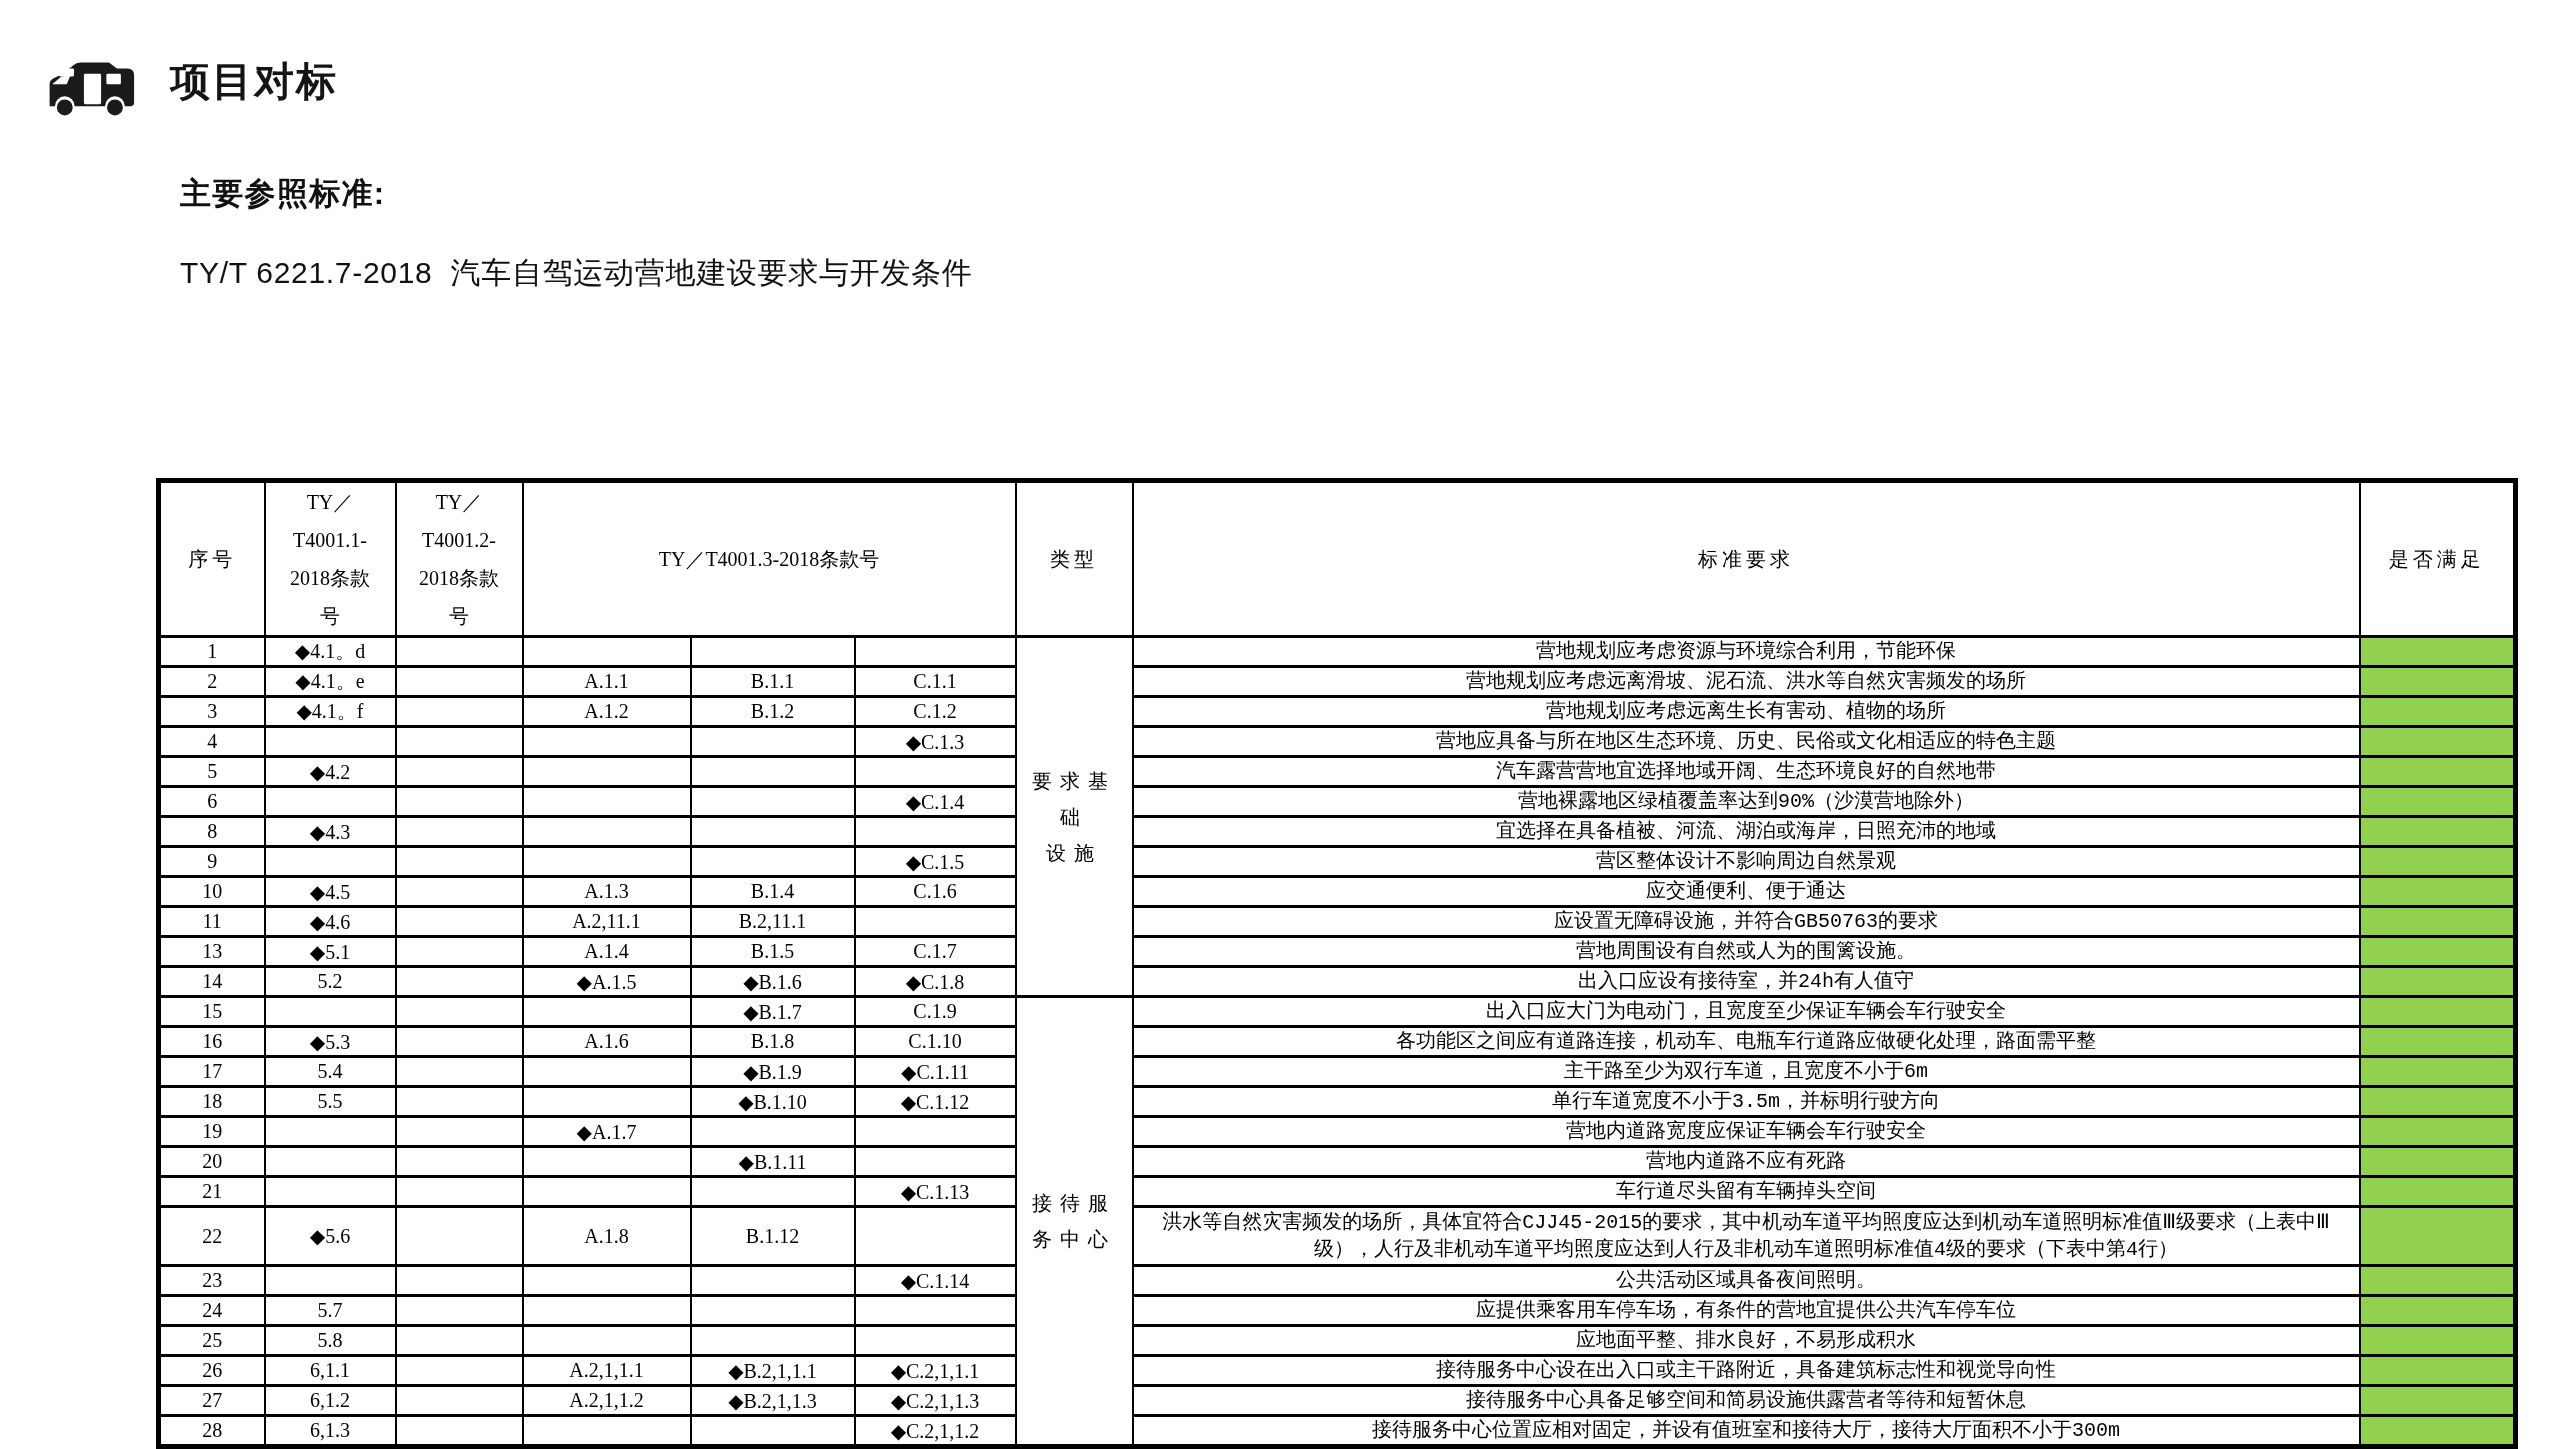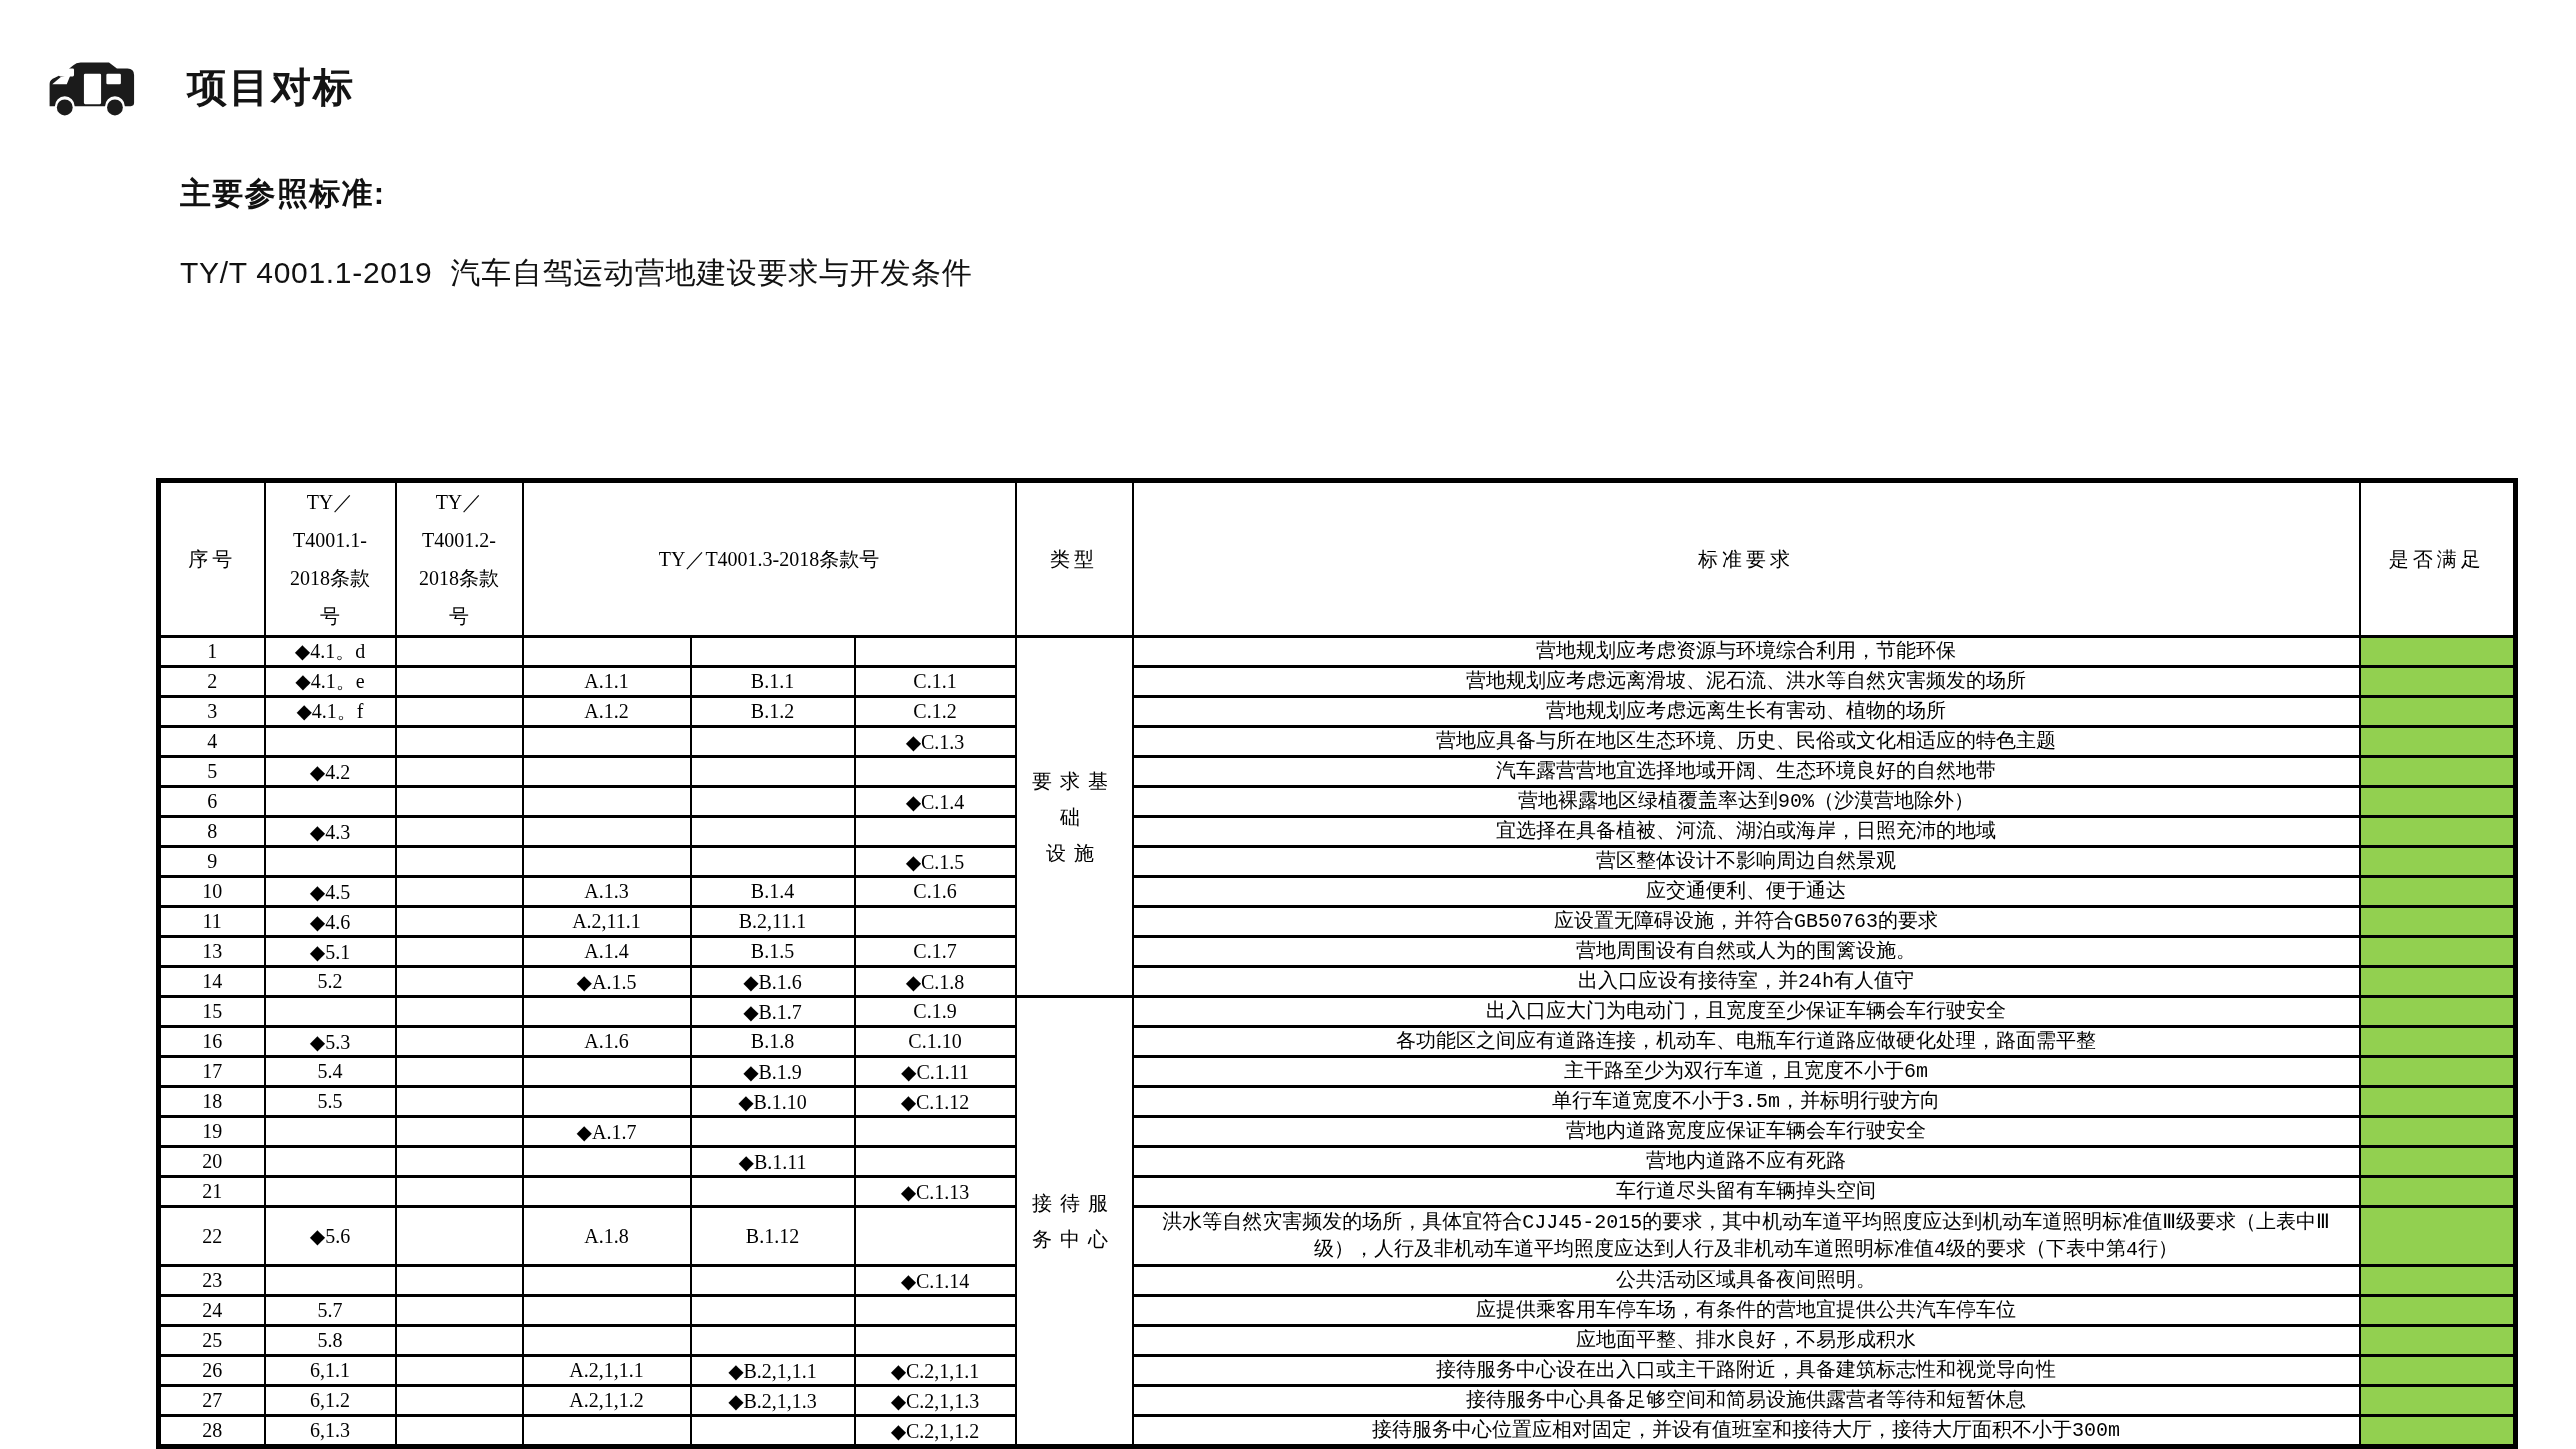--- a/index.html
+++ b/index.html
@@ -6,21 +6,21 @@
   html,body { background:#ffffff; }
   body {
     position:relative;
     width:2576px; height:1449px;
     overflow:hidden;
     font-family:"Liberation Sans", sans-serif;
     color:#111;
   }
   .brand {
     position:absolute; left:43px; top:54px;
-    display:flex; align-items:center; gap:45px;
+    display:flex; align-items:flex-start; gap:28px;
   }
   .brand svg { width:99px; height:66px; display:block; }
   .page-title {
     font-size:40px; font-weight:bold; letter-spacing:2px; color:#141414;
   }
   .standards { position:absolute; left:180px; top:173px; }
   .standards .subtitle {
     font-size:31px; font-weight:bold; margin-bottom:38px; letter-spacing:1.3px;
   }
   .standards .std-line {
@@ -67,21 +67,21 @@
       <rect x="96" y="30" width="22" height="16" rx="2" fill="#fff"></rect>
       <circle cx="33" cy="81" r="12" fill="#1b1b1b"></circle>
       <circle cx="109" cy="81" r="12" fill="#1b1b1b"></circle>
     </svg>
   </span>
   <h1 class="page-title">项目对标</h1>
 </div>
 
 <div class="standards">
   <p class="subtitle">主要参照标准:</p>
-  <p class="std-line">TY/T 4001.1-2019  汽车自驾运动营地建设要求与开发条件</p>
+  <p class="std-line">TY/T 6221.7-2018  汽车自驾运动营地建设要求与开发条件</p>
 </div>
 
 <table class="benchmark">
   <colgroup>
     <col style="width:106px">
       <col style="width:131px">
       <col style="width:127px">
     <col style="width:168px">
       <col style="width:164px">
       <col style="width:161px">

